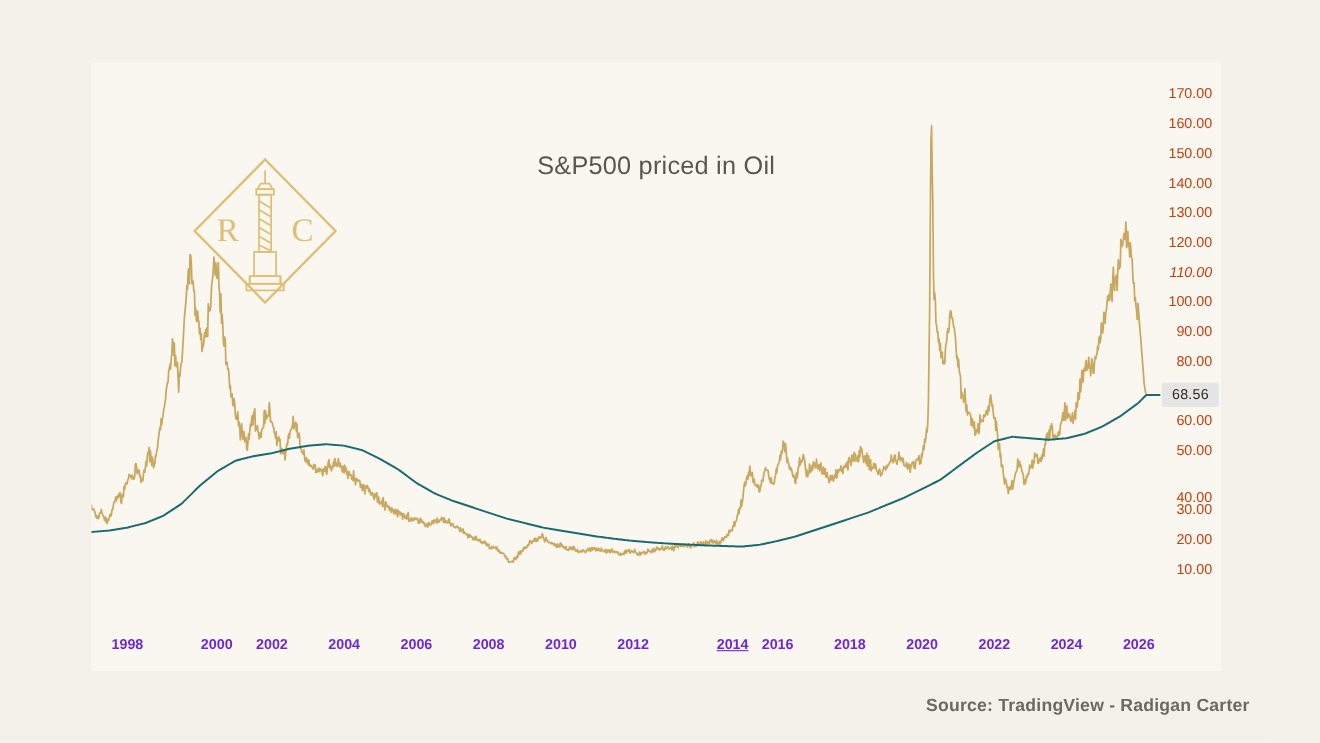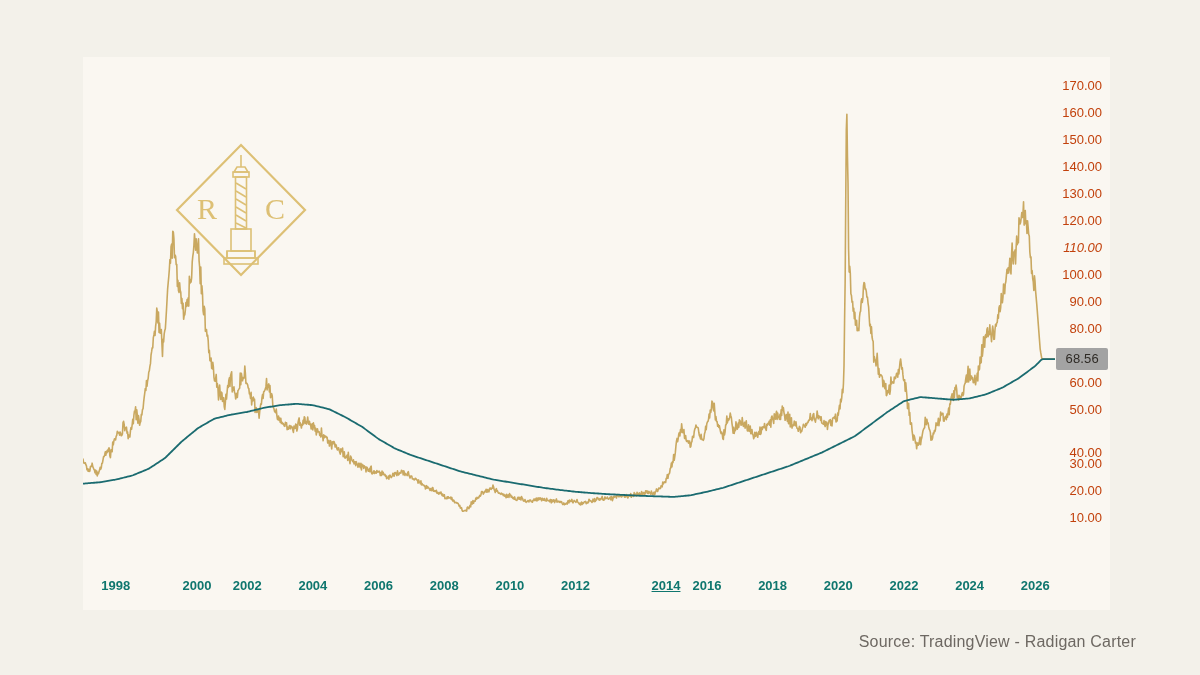--- a/index.html
+++ b/index.html
@@ -52,52 +52,53 @@
     position:absolute;
     right:8px;
     font-size:13px;
     color:#c2410c;
     white-space:nowrap;
     transform:translateY(-50%);
   }
   #price-badge{
     position:absolute;
     right:2px;
-    background:#a3a3a3;
+    background:#e5e5e5;
     color:#2f2b26;
     font-size:13px;
     padding:3px 9px 4px 9px;
     border-radius:2px;
     transform:translateY(-50%);
     white-space:nowrap;
     letter-spacing:.2px;
   }
 
   
   #x-axis{
     position:absolute;
     left:0;bottom:8px;
     width:972px;height:24px;
   }
   .x-tick{
     position:absolute;
     font-size:13px;
     font-weight:bold;
-    color:#0f766e;
+    color:#6d28d9;
     transform:translateX(-50%);
     white-space:nowrap;
   }
 
   
   #source{
     position:absolute;
     right:64px;bottom:24px;
     font-size:16px;
     color:#6d6862;
     letter-spacing:.2px;
+    font-weight:bold;
   }
 </style>
 </head>
 <body>
 
 <div id="chart-panel">
 
   <div id="logo">
     <svg width="140" height="142" viewBox="0 0 140 142">
       <polygon points="70,6 134,71 70,136 6,71" fill="none" stroke="#ddc075" stroke-width="2.2"></polygon>
@@ -117,20 +118,21 @@
         <rect x="56" y="112" width="28" height="7"></rect>
         <rect x="53" y="119" width="34" height="6"></rect>
         <line x1="56" y1="112" x2="56" y2="119"></line>
         <line x1="84" y1="112" x2="84" y2="119"></line>
       </g>
       <text x="36" y="80" font-family="Liberation Serif, serif" font-size="30" fill="#ddc075" text-anchor="middle">R</text>
       <text x="104" y="80" font-family="Liberation Serif, serif" font-size="30" fill="#ddc075" text-anchor="middle">C</text>
     </svg>
   </div>
 
+  <div id="chart-title">S&amp;P500 priced in Oil</div>
 
   <div id="plot-area">
     <svg id="plot-svg" width="972" height="520">
         <path d="M0.00 402.17 L0.57 405.47 L1.14 406.33 L1.72 406.14 L2.29 405.76 L2.86 407.66 L3.43 408.90 L4.00 412.81 L4.57 411.72 L5.15 414.20 L5.72 412.28 L6.29 414.49 L6.86 414.04 L7.43 409.60 L8.00 409.01 L8.58 409.46 L9.15 406.18 L9.72 409.39 L10.29 410.74 L10.86 412.20 L11.44 412.98 L12.01 415.80 L12.58 413.10 L13.15 417.45 L13.72 413.99 L14.29 418.95 L14.87 415.65 L15.44 416.71 L16.01 414.61 L16.58 413.10 L17.15 410.32 L17.72 412.25 L18.30 410.61 L18.87 406.18 L19.44 406.18 L20.01 402.87 L20.58 399.52 L21.16 399.51 L21.73 397.71 L22.30 394.78 L22.87 398.26 L23.44 394.33 L24.01 395.77 L24.59 392.97 L25.16 394.48 L25.73 391.12 L26.30 391.02 L26.87 399.07 L27.44 400.61 L28.02 392.94 L28.59 392.63 L29.16 394.62 L29.73 385.15 L30.30 387.82 L30.88 383.91 L31.45 381.84 L32.02 382.49 L32.59 382.98 L33.16 379.25 L33.73 378.40 L34.31 374.24 L34.88 375.81 L35.45 376.00 L36.02 375.42 L36.59 378.19 L37.16 374.95 L37.74 376.50 L38.31 378.73 L38.88 378.33 L39.45 376.68 L40.02 365.58 L40.60 364.32 L41.17 367.39 L41.74 373.77 L42.31 370.70 L42.88 370.46 L43.45 370.17 L44.03 376.18 L44.60 375.01 L45.17 381.59 L45.74 378.12 L46.31 379.78 L46.88 380.04 L47.46 373.59 L48.03 370.46 L48.60 372.25 L49.17 367.77 L49.74 362.39 L50.32 366.78 L50.89 358.45 L51.46 354.07 L52.03 354.63 L52.60 349.77 L53.17 362.60 L53.75 352.68 L54.32 358.38 L54.89 366.19 L55.46 358.55 L56.03 362.38 L56.60 368.26 L57.18 365.65 L57.75 364.35 L58.32 357.20 L58.89 357.87 L59.46 352.64 L60.04 351.82 L60.61 345.46 L61.18 340.44 L61.75 336.16 L62.32 331.47 L62.89 333.53 L63.47 323.63 L64.04 329.15 L64.61 323.75 L65.18 321.33 L65.75 315.26 L66.32 313.79 L66.90 309.39 L67.47 306.67 L68.04 298.01 L68.61 294.69 L69.18 290.69 L69.76 290.82 L70.33 280.59 L70.90 277.90 L71.47 274.22 L72.04 278.52 L72.61 269.33 L73.19 264.71 L73.76 251.17 L74.33 254.64 L74.90 266.00 L75.47 255.04 L76.04 275.45 L76.62 266.25 L77.19 276.23 L77.76 274.25 L78.33 272.50 L78.90 286.15 L79.48 299.49 L80.05 282.23 L80.62 284.88 L81.19 276.87 L81.76 273.59 L82.33 271.86 L82.91 262.73 L83.48 253.32 L84.05 242.72 L84.62 232.12 L85.19 225.87 L85.76 219.80 L86.34 212.47 L86.91 202.54 L87.48 206.11 L88.05 189.72 L88.62 187.15 L89.20 201.12 L89.77 174.37 L90.34 175.06 L90.91 181.64 L91.48 200.74 L92.05 197.94 L92.63 199.40 L93.20 207.77 L93.77 207.45 L94.34 229.51 L94.91 223.38 L95.48 233.83 L96.06 235.49 L96.63 225.91 L97.20 233.35 L97.77 235.26 L98.34 246.40 L98.92 241.59 L99.49 251.64 L100.06 246.38 L100.63 262.32 L101.20 258.46 L101.77 257.95 L102.35 253.31 L102.92 245.66 L103.49 249.49 L104.06 242.62 L104.63 248.82 L105.20 240.89 L105.78 249.10 L106.35 219.24 L106.92 226.36 L107.49 222.82 L108.06 225.06 L108.64 220.56 L109.21 205.18 L109.78 199.32 L110.35 195.52 L110.92 188.22 L111.49 176.69 L112.07 184.66 L112.64 193.10 L113.21 181.86 L113.78 189.13 L114.35 196.04 L114.92 191.53 L115.50 181.77 L116.07 203.61 L116.64 209.89 L117.21 226.76 L117.78 210.11 L118.36 236.80 L118.93 228.90 L119.50 236.76 L120.07 253.88 L120.64 257.69 L121.21 249.41 L121.79 251.85 L122.36 274.30 L122.93 274.41 L123.50 272.48 L124.07 279.11 L124.64 278.19 L125.22 283.95 L125.79 295.61 L126.36 293.23 L126.93 303.63 L127.50 304.02 L128.08 301.04 L128.65 311.16 L129.22 311.87 L129.79 305.38 L130.36 309.81 L130.93 320.05 L131.51 323.81 L132.08 324.20 L132.65 321.68 L133.22 317.42 L133.79 330.13 L134.36 326.64 L134.94 331.22 L135.51 342.90 L136.08 336.25 L136.65 328.10 L137.22 336.73 L137.80 342.34 L138.37 335.11 L138.94 336.01 L139.51 344.43 L140.08 343.54 L140.65 340.68 L141.23 349.57 L141.80 352.47 L142.37 345.10 L142.94 337.40 L143.51 342.08 L144.08 335.15 L144.66 328.54 L145.23 330.55 L145.80 323.44 L146.37 320.88 L146.94 329.48 L147.52 318.83 L148.09 316.64 L148.66 314.70 L149.23 334.90 L149.80 331.12 L150.37 333.10 L150.95 329.87 L151.52 335.46 L152.09 336.49 L152.66 341.98 L153.23 339.88 L153.80 336.23 L154.38 340.53 L154.95 333.58 L155.52 332.92 L156.09 331.75 L156.66 331.26 L157.24 316.09 L157.81 327.81 L158.38 316.38 L158.95 320.05 L159.52 323.79 L160.09 320.62 L160.67 321.36 L161.24 320.77 L161.81 309.01 L162.38 316.28 L162.95 326.55 L163.52 325.96 L164.10 326.70 L164.67 327.86 L165.24 331.06 L165.81 331.35 L166.38 336.85 L166.96 336.63 L167.53 341.43 L168.10 335.36 L168.67 347.94 L169.24 341.00 L169.81 343.92 L170.39 340.14 L170.96 343.37 L171.53 342.32 L172.10 355.42 L172.67 351.22 L173.24 350.71 L173.82 355.39 L174.39 352.41 L174.96 354.82 L175.53 353.35 L176.10 361.17 L176.68 354.98 L177.25 350.46 L177.82 346.72 L178.39 347.27 L178.96 340.90 L179.53 337.53 L180.11 341.38 L180.68 334.93 L181.25 334.35 L181.82 333.17 L182.39 331.83 L182.96 329.40 L183.54 321.56 L184.11 332.87 L184.68 328.48 L185.25 328.19 L185.82 326.87 L186.40 334.94 L186.97 328.64 L187.54 340.77 L188.11 339.37 L188.68 336.66 L189.25 339.05 L189.83 348.69 L190.40 350.41 L190.97 351.81 L191.54 354.24 L192.11 355.14 L192.68 355.74 L193.26 352.08 L193.83 358.09 L194.40 362.11 L194.97 362.73 L195.54 359.03 L196.12 363.52 L196.69 361.02 L197.26 365.28 L197.83 361.35 L198.40 366.57 L198.97 365.28 L199.55 366.82 L200.12 366.45 L200.69 367.72 L201.26 369.06 L201.83 369.34 L202.40 365.24 L202.98 367.50 L203.55 365.71 L204.12 372.67 L204.69 370.05 L205.26 372.20 L205.84 371.88 L206.41 368.61 L206.98 368.61 L207.55 371.74 L208.12 369.07 L208.69 370.06 L209.27 370.08 L209.84 373.03 L210.41 375.39 L210.98 369.12 L211.55 371.51 L212.12 371.52 L212.70 367.00 L213.27 367.49 L213.84 374.06 L214.41 371.99 L214.98 365.98 L215.56 362.92 L216.13 360.93 L216.70 368.31 L217.27 365.83 L217.84 368.30 L218.41 371.03 L218.99 367.24 L219.56 368.05 L220.13 363.21 L220.70 367.03 L221.27 359.87 L221.84 360.54 L222.42 366.34 L222.99 364.53 L223.56 367.09 L224.13 364.52 L224.70 360.00 L225.28 365.55 L225.85 367.30 L226.42 364.19 L226.99 367.81 L227.56 366.87 L228.13 372.02 L228.71 369.82 L229.28 366.77 L229.85 372.92 L230.42 365.75 L230.99 370.72 L231.56 368.55 L232.14 374.13 L232.71 371.39 L233.28 377.87 L233.85 374.62 L234.42 371.70 L235.00 374.90 L235.57 374.49 L236.14 374.75 L236.71 378.45 L237.28 377.10 L237.85 379.98 L238.43 371.07 L239.00 379.05 L239.57 378.56 L240.14 383.80 L240.71 377.68 L241.28 380.77 L241.86 378.72 L242.43 379.81 L243.00 379.43 L243.57 380.77 L244.14 380.32 L244.72 386.06 L245.29 383.56 L245.86 383.43 L246.43 389.05 L247.00 385.62 L247.57 383.67 L248.15 387.77 L248.72 391.96 L249.29 384.86 L249.86 386.94 L250.43 384.57 L251.00 384.58 L251.58 386.29 L252.15 390.03 L252.72 387.50 L253.29 388.52 L253.86 391.71 L254.44 393.04 L255.01 391.03 L255.58 390.79 L256.15 393.27 L256.72 395.30 L257.29 397.10 L257.87 391.81 L258.44 394.70 L259.01 393.73 L259.58 391.05 L260.15 399.67 L260.72 399.15 L261.30 394.87 L261.87 400.91 L262.44 401.10 L263.01 400.27 L263.58 399.27 L264.16 397.98 L264.73 403.50 L265.30 395.31 L265.87 401.97 L266.44 403.18 L267.01 406.66 L267.59 399.17 L268.16 400.30 L268.73 402.74 L269.30 403.89 L269.87 404.68 L270.44 402.87 L271.02 406.88 L271.59 404.71 L272.16 404.84 L272.73 408.68 L273.30 404.68 L273.88 407.30 L274.45 407.28 L275.02 410.23 L275.59 406.23 L276.16 406.32 L276.73 409.60 L277.31 410.57 L277.88 406.29 L278.45 412.87 L279.02 407.27 L279.59 409.41 L280.16 408.18 L280.74 411.41 L281.31 408.81 L281.88 409.78 L282.45 410.02 L283.02 414.87 L283.60 409.96 L284.17 410.50 L284.74 412.66 L285.31 414.23 L285.88 414.16 L286.45 411.62 L287.03 414.82 L287.60 410.02 L288.17 409.13 L288.74 416.81 L289.31 416.86 L289.88 416.45 L290.46 414.70 L291.03 413.72 L291.60 416.54 L292.17 414.78 L292.74 416.01 L293.32 416.09 L293.89 413.54 L294.46 414.67 L295.03 415.16 L295.60 414.43 L296.17 414.12 L296.75 415.12 L297.32 418.51 L297.89 415.90 L298.46 418.50 L299.03 414.14 L299.60 417.44 L300.18 415.36 L300.75 417.54 L301.32 417.97 L301.89 417.33 L302.46 419.29 L303.04 418.55 L303.61 421.71 L304.18 421.06 L304.75 420.81 L305.32 419.14 L305.89 422.11 L306.47 418.67 L307.04 418.16 L307.61 419.53 L308.18 420.59 L308.75 419.99 L309.32 418.73 L309.90 416.27 L310.47 417.11 L311.04 419.27 L311.61 415.78 L312.18 415.62 L312.76 415.84 L313.33 417.68 L313.90 418.58 L314.47 413.91 L315.04 416.24 L315.61 417.94 L316.19 417.01 L316.76 415.71 L317.33 415.45 L317.90 416.14 L318.47 413.25 L319.04 413.90 L319.62 413.99 L320.19 417.83 L320.76 413.70 L321.33 415.34 L321.90 418.42 L322.48 416.47 L323.05 417.39 L323.62 417.58 L324.19 418.64 L324.76 415.74 L325.33 414.68 L325.91 418.12 L326.48 419.45 L327.05 421.08 L327.62 419.13 L328.19 419.38 L328.76 419.08 L329.34 421.95 L329.91 421.94 L330.48 421.88 L331.05 422.90 L331.62 422.70 L332.20 421.28 L332.77 421.48 L333.34 422.28 L333.91 423.13 L334.48 423.05 L335.05 426.22 L335.63 422.93 L336.20 424.88 L336.77 425.26 L337.34 426.60 L337.91 423.81 L338.48 427.95 L339.06 426.46 L339.63 427.86 L340.20 427.88 L340.77 428.09 L341.34 429.21 L341.92 428.78 L342.49 432.05 L343.06 430.63 L343.63 428.68 L344.20 431.20 L344.77 429.92 L345.35 430.39 L345.92 431.18 L346.49 432.19 L347.06 433.52 L347.63 431.58 L348.20 433.11 L348.78 433.76 L349.35 430.56 L349.92 430.77 L350.49 434.09 L351.06 433.59 L351.64 434.32 L352.21 433.81 L352.78 434.66 L353.35 433.26 L353.92 436.18 L354.49 435.34 L355.07 436.39 L355.64 437.06 L356.21 435.42 L356.78 436.65 L357.35 435.91 L357.92 434.97 L358.50 437.07 L359.07 438.52 L359.64 437.05 L360.21 439.24 L360.78 438.55 L361.36 437.76 L361.93 441.73 L362.50 441.06 L363.07 441.55 L363.64 441.72 L364.21 439.79 L364.79 441.55 L365.36 439.88 L365.93 440.89 L366.50 440.83 L367.07 440.98 L367.64 440.19 L368.22 442.23 L368.79 440.41 L369.36 443.26 L369.93 444.14 L370.50 443.04 L371.08 443.77 L371.65 445.73 L372.22 445.74 L372.79 445.25 L373.36 445.62 L373.93 446.16 L374.51 446.01 L375.08 446.35 L375.65 447.79 L376.22 449.17 L376.79 448.45 L377.36 451.12 L377.94 450.83 L378.51 450.67 L379.08 453.27 L379.65 454.25 L380.22 454.31 L380.80 453.94 L381.37 453.52 L381.94 453.64 L382.51 453.60 L383.08 453.01 L383.65 454.08 L384.23 450.39 L384.80 450.05 L385.37 450.97 L385.94 451.70 L386.51 449.66 L387.08 448.35 L387.66 449.82 L388.23 444.84 L388.80 446.63 L389.37 447.00 L389.94 443.56 L390.52 446.29 L391.09 444.07 L391.66 444.09 L392.23 444.09 L392.80 441.17 L393.37 442.24 L393.95 440.43 L394.52 441.47 L395.09 440.26 L395.66 440.98 L396.23 439.69 L396.80 438.45 L397.38 439.06 L397.95 437.97 L398.52 434.63 L399.09 435.25 L399.66 434.58 L400.24 437.20 L400.81 435.74 L401.38 435.61 L401.95 434.09 L402.52 434.74 L403.09 432.27 L403.67 435.19 L404.24 432.44 L404.81 435.03 L405.38 433.09 L405.95 434.75 L406.52 431.78 L407.10 430.94 L407.67 432.00 L408.24 432.40 L408.81 431.16 L409.38 431.30 L409.96 428.10 L410.53 429.68 L411.10 432.44 L411.67 433.62 L412.24 435.53 L412.81 432.88 L413.39 431.67 L413.96 434.29 L414.53 433.89 L415.10 435.61 L415.67 436.17 L416.24 436.11 L416.82 436.16 L417.39 436.94 L417.96 437.31 L418.53 436.20 L419.10 436.83 L419.68 437.11 L420.25 438.38 L420.82 437.11 L421.39 439.12 L421.96 438.02 L422.53 438.90 L423.11 440.70 L423.68 437.34 L424.25 440.30 L424.82 439.27 L425.39 437.87 L425.96 440.37 L426.54 436.51 L427.11 438.37 L427.68 438.00 L428.25 440.23 L428.82 439.26 L429.40 440.65 L429.97 441.41 L430.54 440.48 L431.11 442.17 L431.68 439.94 L432.25 442.60 L432.83 442.91 L433.40 443.14 L433.97 443.43 L434.54 440.91 L435.11 440.17 L435.68 441.96 L436.26 442.16 L436.83 440.25 L437.40 442.44 L437.97 442.92 L438.54 439.66 L439.12 441.14 L439.69 441.78 L440.26 443.74 L440.83 444.21 L441.40 444.08 L441.97 442.46 L442.55 444.70 L443.12 445.34 L443.69 444.58 L444.26 444.53 L444.83 443.56 L445.40 444.30 L445.98 444.85 L446.55 443.24 L447.12 442.98 L447.69 443.31 L448.26 444.63 L448.84 444.87 L449.41 445.26 L449.98 443.29 L450.55 443.43 L451.12 441.88 L451.69 443.57 L452.27 443.54 L452.84 441.85 L453.41 441.08 L453.98 443.99 L454.55 442.38 L455.12 440.91 L455.70 443.04 L456.27 440.90 L456.84 442.15 L457.41 440.92 L457.98 441.64 L458.56 443.71 L459.13 441.28 L459.70 441.60 L460.27 443.32 L460.84 443.25 L461.41 441.59 L461.99 443.64 L462.56 443.46 L463.13 444.06 L463.70 441.19 L464.27 443.51 L464.84 443.45 L465.42 443.64 L465.99 443.48 L466.56 444.74 L467.13 442.76 L467.70 442.51 L468.28 445.83 L468.85 442.91 L469.42 444.82 L469.99 444.53 L470.56 442.79 L471.13 442.93 L471.71 445.61 L472.28 443.64 L472.85 443.80 L473.42 441.93 L473.99 445.23 L474.56 444.71 L475.14 444.09 L475.71 444.42 L476.28 445.35 L476.85 444.39 L477.42 444.52 L478.00 445.52 L478.57 444.71 L479.14 446.22 L479.71 447.50 L480.28 447.24 L480.85 445.93 L481.43 447.74 L482.00 447.02 L482.57 447.22 L483.14 446.26 L483.71 446.11 L484.28 447.14 L484.86 444.00 L485.43 443.61 L486.00 445.81 L486.57 443.04 L487.14 444.32 L487.72 444.55 L488.29 443.77 L488.86 442.42 L489.43 444.96 L490.00 445.90 L490.57 444.55 L491.15 443.46 L491.72 444.21 L492.29 444.48 L492.86 445.33 L493.43 444.53 L494.00 442.48 L494.58 444.96 L495.15 445.52 L495.72 446.16 L496.29 447.07 L496.86 446.04 L497.44 447.93 L498.01 447.47 L498.58 444.94 L499.15 447.47 L499.72 445.70 L500.29 446.53 L500.87 445.54 L501.44 444.79 L502.01 444.66 L502.58 444.32 L503.15 446.64 L503.72 446.56 L504.30 445.17 L504.87 445.90 L505.44 445.36 L506.01 442.20 L506.58 443.35 L507.16 443.95 L507.73 443.68 L508.30 444.33 L508.87 445.45 L509.44 444.92 L510.01 442.08 L510.59 443.63 L511.16 444.70 L511.73 441.56 L512.30 444.35 L512.87 443.23 L513.44 442.97 L514.02 440.44 L514.59 440.74 L515.16 441.53 L515.73 442.52 L516.30 443.10 L516.88 441.59 L517.45 442.68 L518.02 441.91 L518.59 440.90 L519.16 439.45 L519.73 442.56 L520.31 443.23 L520.88 443.20 L521.45 441.23 L522.02 439.93 L522.59 441.76 L523.16 441.41 L523.74 441.21 L524.31 439.97 L524.88 441.65 L525.45 442.13 L526.02 441.63 L526.60 440.97 L527.17 440.21 L527.74 442.79 L528.31 439.49 L528.88 440.27 L529.45 443.65 L530.03 441.56 L530.60 439.23 L531.17 440.29 L531.74 439.39 L532.31 439.63 L532.88 439.37 L533.46 440.98 L534.03 438.02 L534.60 437.54 L535.17 438.80 L535.74 439.78 L536.32 438.96 L536.89 439.57 L537.46 438.28 L538.03 437.94 L538.60 439.97 L539.17 439.27 L539.75 438.57 L540.32 438.45 L540.89 438.00 L541.46 439.93 L542.03 440.15 L542.60 439.40 L543.18 437.51 L543.75 438.07 L544.32 440.17 L544.89 440.96 L545.46 439.23 L546.04 438.64 L546.61 438.69 L547.18 439.00 L547.75 436.59 L548.32 440.26 L548.89 438.01 L549.47 438.82 L550.04 438.96 L550.61 439.42 L551.18 435.62 L551.75 436.37 L552.32 437.21 L552.90 437.91 L553.47 438.95 L554.04 435.39 L554.61 436.75 L555.18 438.49 L555.76 437.22 L556.33 435.71 L556.90 437.47 L557.47 437.86 L558.04 437.11 L558.61 434.51 L559.19 437.65 L559.76 437.47 L560.33 435.63 L560.90 435.61 L561.47 437.10 L562.04 437.05 L562.62 433.80 L563.19 434.92 L563.76 433.79 L564.33 436.33 L564.90 434.32 L565.48 436.55 L566.05 434.54 L566.62 435.73 L567.19 435.71 L567.76 437.18 L568.33 434.02 L568.91 436.12 L569.48 437.52 L570.05 437.59 L570.62 435.77 L571.19 435.17 L571.76 437.66 L572.34 435.21 L572.91 434.38 L573.48 431.93 L574.05 433.21 L574.62 434.54 L575.20 432.72 L575.77 430.96 L576.34 431.59 L576.91 431.04 L577.48 431.45 L578.05 428.80 L578.63 429.44 L579.20 429.79 L579.77 425.12 L580.34 426.97 L580.91 425.44 L581.48 424.83 L582.06 425.52 L582.63 425.56 L583.20 421.34 L583.77 421.47 L584.34 417.44 L584.92 421.28 L585.49 417.75 L586.06 416.81 L586.63 415.95 L587.20 411.55 L587.77 410.88 L588.35 406.13 L588.92 409.83 L589.49 404.57 L590.06 405.54 L590.63 397.50 L591.20 403.29 L591.78 399.71 L592.35 395.42 L592.92 389.18 L593.49 384.11 L594.06 381.42 L594.64 384.66 L595.21 381.63 L595.78 377.12 L596.35 375.62 L596.92 378.84 L597.49 372.51 L598.07 375.42 L598.64 366.71 L599.21 372.28 L599.78 375.60 L600.35 375.56 L600.92 372.47 L601.50 381.14 L602.07 381.69 L602.64 378.51 L603.21 383.51 L603.78 384.47 L604.36 384.17 L604.93 383.55 L605.50 386.13 L606.07 384.14 L606.64 383.96 L607.21 390.13 L607.79 389.58 L608.36 385.59 L608.93 384.66 L609.50 379.38 L610.07 379.72 L610.64 380.52 L611.22 374.73 L611.79 371.99 L612.36 371.04 L612.93 368.05 L613.50 369.84 L614.08 370.29 L614.65 370.47 L615.22 370.82 L615.79 375.26 L616.36 378.53 L616.93 379.50 L617.51 381.85 L618.08 377.21 L618.65 381.96 L619.22 382.70 L619.79 382.33 L620.36 383.29 L620.94 381.77 L621.51 376.70 L622.08 374.97 L622.65 369.37 L623.22 372.74 L623.80 366.68 L624.37 365.04 L624.94 364.40 L625.51 362.50 L626.08 356.98 L626.65 360.95 L627.23 353.06 L627.80 355.37 L628.37 352.11 L628.94 344.14 L629.51 345.05 L630.08 350.46 L630.66 353.83 L631.23 346.38 L631.80 354.62 L632.37 362.96 L632.94 359.57 L633.52 364.38 L634.09 364.47 L634.66 369.30 L635.23 367.46 L635.80 370.39 L636.37 368.76 L636.95 371.64 L637.52 374.71 L638.09 376.60 L638.66 375.06 L639.23 376.65 L639.80 381.78 L640.38 382.38 L640.95 372.91 L641.52 377.96 L642.09 374.82 L642.66 367.79 L643.24 367.80 L643.81 358.94 L644.38 365.91 L644.95 361.74 L645.52 363.42 L646.09 362.37 L646.67 360.60 L647.24 356.15 L647.81 358.68 L648.38 360.77 L648.95 366.26 L649.52 370.12 L650.10 376.16 L650.67 370.42 L651.24 376.47 L651.81 372.16 L652.38 373.59 L652.96 364.84 L653.53 368.16 L654.10 372.22 L654.67 371.25 L655.24 366.01 L655.81 370.10 L656.39 362.90 L656.96 363.59 L657.53 365.39 L658.10 368.28 L658.67 367.69 L659.24 360.45 L659.82 366.61 L660.39 369.36 L660.96 368.03 L661.53 365.35 L662.10 371.08 L662.68 366.59 L663.25 363.84 L663.82 369.95 L664.39 373.83 L664.96 374.10 L665.53 367.76 L666.11 373.47 L666.68 374.31 L667.25 368.98 L667.82 376.74 L668.39 376.58 L668.96 372.62 L669.54 377.16 L670.11 378.22 L670.68 381.78 L671.25 380.06 L671.82 375.23 L672.40 379.38 L672.97 378.23 L673.54 375.20 L674.11 378.79 L674.68 380.29 L675.25 376.85 L675.83 374.69 L676.40 377.30 L676.97 370.12 L677.54 377.45 L678.11 376.13 L678.68 370.23 L679.26 372.49 L679.83 369.69 L680.40 369.75 L680.97 370.69 L681.54 366.48 L682.12 370.44 L682.69 372.05 L683.26 373.34 L683.83 367.22 L684.40 368.37 L684.97 366.26 L685.55 366.82 L686.12 364.43 L686.69 368.17 L687.26 362.86 L687.83 370.12 L688.40 360.53 L688.98 358.98 L689.55 361.49 L690.12 363.26 L690.69 366.36 L691.26 356.86 L691.84 358.76 L692.41 362.20 L692.98 357.07 L693.55 354.22 L694.12 362.35 L694.69 356.07 L695.27 360.20 L695.84 360.14 L696.41 362.35 L696.98 357.24 L697.55 362.56 L698.12 352.73 L698.70 358.53 L699.27 348.94 L699.84 353.18 L700.41 350.80 L700.98 355.61 L701.56 358.66 L702.13 363.31 L702.70 360.40 L703.27 357.43 L703.84 361.20 L704.41 364.39 L704.99 355.05 L705.56 366.74 L706.13 364.20 L706.70 357.35 L707.27 369.87 L707.84 367.76 L708.42 360.82 L708.99 371.08 L709.56 367.93 L710.13 368.87 L710.70 368.47 L711.28 364.14 L711.85 366.31 L712.42 368.72 L712.99 364.80 L713.56 369.38 L714.13 371.43 L714.71 371.77 L715.28 374.22 L715.85 371.81 L716.42 369.42 L716.99 370.20 L717.56 375.73 L718.14 373.73 L718.71 374.32 L719.28 371.87 L719.85 369.96 L720.42 367.29 L721.00 368.19 L721.57 368.81 L722.14 370.26 L722.71 366.51 L723.28 368.58 L723.85 367.01 L724.43 365.21 L725.00 365.61 L725.57 363.34 L726.14 363.38 L726.71 361.97 L727.28 356.64 L727.86 362.33 L728.43 360.99 L729.00 363.67 L729.57 360.83 L730.14 357.21 L730.72 356.65 L731.29 362.80 L731.86 362.99 L732.43 365.13 L733.00 361.05 L733.57 360.62 L734.15 353.99 L734.72 358.12 L735.29 361.76 L735.86 358.83 L736.43 360.12 L737.00 359.71 L737.58 363.36 L738.15 359.78 L738.72 365.93 L739.29 366.43 L739.86 366.65 L740.44 367.18 L741.01 363.66 L741.58 367.76 L742.15 369.54 L742.72 364.66 L743.29 367.89 L743.87 365.28 L744.44 372.38 L745.01 367.51 L745.58 366.40 L746.15 363.53 L746.72 363.26 L747.30 362.51 L747.87 368.33 L748.44 364.12 L749.01 369.03 L749.58 361.54 L750.16 360.74 L750.73 360.89 L751.30 359.74 L751.87 361.58 L752.44 357.18 L753.01 364.90 L753.59 364.32 L754.16 363.90 L754.73 355.93 L755.30 358.26 L755.87 353.06 L756.44 348.33 L757.02 351.83 L757.59 342.20 L758.16 344.99 L758.73 340.94 L759.30 332.34 L759.88 335.81 L760.45 326.46 L761.02 308.60 L761.59 263.17 L762.16 223.55 L762.73 144.63 L763.31 72.93 L763.88 57.31 L764.45 99.07 L765.02 126.16 L765.59 191.99 L766.16 215.09 L766.74 209.36 L767.31 216.30 L767.88 236.80 L768.45 238.43 L769.02 245.23 L769.60 244.38 L770.17 254.27 L770.74 251.29 L771.31 261.69 L771.88 255.20 L772.45 268.12 L773.03 265.71 L773.60 263.23 L774.17 273.80 L774.74 271.39 L775.31 273.42 L775.88 273.60 L776.46 260.23 L777.03 255.49 L777.60 254.08 L778.17 244.53 L778.74 241.70 L779.32 245.38 L779.89 241.10 L780.46 229.06 L781.03 225.46 L781.60 226.48 L782.17 232.16 L782.75 231.85 L783.32 234.69 L783.89 240.18 L784.46 240.15 L785.03 246.01 L785.60 249.80 L786.18 259.80 L786.75 268.83 L787.32 267.15 L787.89 276.41 L788.46 269.70 L789.04 280.00 L789.61 283.02 L790.18 284.59 L790.75 305.28 L791.32 299.56 L791.89 302.63 L792.47 303.15 L793.04 308.90 L793.61 303.48 L794.18 296.42 L794.75 306.55 L795.32 317.22 L795.90 311.49 L796.47 320.23 L797.04 318.63 L797.61 317.65 L798.18 318.10 L798.76 318.78 L799.33 320.18 L799.90 329.74 L800.47 323.18 L801.04 324.37 L801.61 330.84 L802.19 331.85 L802.76 326.60 L803.33 338.58 L803.90 338.04 L804.47 333.59 L805.04 335.82 L805.62 334.83 L806.19 328.13 L806.76 337.31 L807.33 333.64 L807.90 320.10 L808.48 326.88 L809.05 325.36 L809.62 324.92 L810.19 325.73 L810.76 326.10 L811.33 320.15 L811.91 321.73 L812.48 321.51 L813.05 318.81 L813.62 316.22 L814.19 316.59 L814.76 320.12 L815.34 312.46 L815.91 316.91 L816.48 310.79 L817.05 304.89 L817.62 301.96 L818.20 306.91 L818.77 312.26 L819.34 310.82 L819.91 317.66 L820.48 322.91 L821.05 323.80 L821.63 322.75 L822.20 334.19 L822.77 325.83 L823.34 332.70 L823.91 338.78 L824.48 351.58 L825.06 348.33 L825.63 346.29 L826.20 358.38 L826.77 355.49 L827.34 367.20 L827.92 367.00 L828.49 365.94 L829.06 373.50 L829.63 377.89 L830.20 383.08 L830.77 378.02 L831.35 379.18 L831.92 381.93 L832.49 386.12 L833.06 385.17 L833.63 391.80 L834.20 386.94 L834.78 385.96 L835.35 388.19 L835.92 387.31 L836.49 383.31 L837.06 379.97 L837.64 387.71 L838.21 382.73 L838.78 380.79 L839.35 377.35 L839.92 374.06 L840.49 372.43 L841.07 371.29 L841.64 370.65 L842.21 360.32 L842.78 362.96 L843.35 367.76 L843.92 362.41 L844.50 366.31 L845.07 365.82 L845.64 369.38 L846.21 372.12 L846.78 373.10 L847.36 375.34 L847.93 383.29 L848.50 379.24 L849.07 382.73 L849.64 380.72 L850.21 376.01 L850.79 376.85 L851.36 373.64 L851.93 374.64 L852.50 372.23 L853.07 365.91 L853.64 367.71 L854.22 368.33 L854.79 366.49 L855.36 361.24 L855.93 368.61 L856.50 362.13 L857.08 363.86 L857.65 354.96 L858.22 358.17 L858.79 357.00 L859.36 356.25 L859.93 356.20 L860.51 364.03 L861.08 364.20 L861.65 361.50 L862.22 359.87 L862.79 359.41 L863.36 362.71 L863.94 357.10 L864.51 360.26 L865.08 355.69 L865.65 351.16 L866.22 357.72 L866.80 346.68 L867.37 347.26 L867.94 341.48 L868.51 339.32 L869.08 336.83 L869.65 341.42 L870.23 343.40 L870.80 333.80 L871.37 340.67 L871.94 330.44 L872.51 332.81 L873.08 328.01 L873.66 332.03 L874.23 340.45 L874.80 339.19 L875.37 342.95 L875.94 338.24 L876.52 339.07 L877.09 339.56 L877.66 342.24 L878.23 339.98 L878.80 337.49 L879.37 335.69 L879.95 338.69 L880.52 337.18 L881.09 329.11 L881.66 327.12 L882.23 326.11 L882.80 321.40 L883.38 318.03 L883.95 325.21 L884.52 318.58 L885.09 309.31 L885.66 325.05 L886.24 315.98 L886.81 311.94 L887.38 323.09 L887.95 318.98 L888.52 319.02 L889.09 321.89 L889.67 320.77 L890.24 325.56 L890.81 325.76 L891.38 324.43 L891.95 318.40 L892.52 327.79 L893.10 323.54 L893.67 322.10 L894.24 316.25 L894.81 324.00 L895.38 309.06 L895.96 313.17 L896.53 312.19 L897.10 299.94 L897.67 306.21 L898.24 305.26 L898.81 287.70 L899.39 299.14 L899.96 292.99 L900.53 279.72 L901.10 289.67 L901.67 290.19 L902.24 278.90 L902.82 277.69 L903.39 280.42 L903.96 272.32 L904.53 270.75 L905.10 279.73 L905.68 275.64 L906.25 277.77 L906.82 267.91 L907.39 276.86 L907.96 277.74 L908.53 284.62 L909.11 274.33 L909.68 269.14 L910.25 273.66 L910.82 282.34 L911.39 282.16 L911.96 273.23 L912.54 267.33 L913.11 269.23 L913.68 266.09 L914.25 265.43 L914.82 257.79 L915.40 261.16 L915.97 250.98 L916.54 248.74 L917.11 254.59 L917.68 250.67 L918.25 236.47 L918.83 243.63 L919.40 245.67 L919.97 240.25 L920.54 226.98 L921.11 234.51 L921.68 236.66 L922.26 226.96 L922.83 224.71 L923.40 218.56 L923.97 212.26 L924.54 216.32 L925.12 210.92 L925.69 216.00 L926.26 210.15 L926.83 201.35 L927.40 210.91 L927.97 217.03 L928.55 198.05 L929.12 186.11 L929.69 199.92 L930.26 206.95 L930.83 195.08 L931.40 197.39 L931.98 193.00 L932.55 207.04 L933.12 191.02 L933.69 179.07 L934.26 187.58 L934.84 185.12 L935.41 185.68 L935.98 160.71 L936.55 163.73 L937.12 166.91 L937.69 165.02 L938.27 160.49 L938.84 155.46 L939.41 160.56 L939.98 156.24 L940.55 144.88 L941.12 168.09 L941.70 155.03 L942.27 153.45 L942.84 167.05 L943.41 163.74 L943.98 176.49 L944.56 163.74 L945.13 170.12 L945.70 177.28 L946.27 178.90 L946.84 194.98 L947.41 200.78 L947.99 200.00 L948.56 216.49 L949.13 213.51 L949.70 221.54 L950.27 224.98 L950.84 233.46 L951.42 218.70 L951.99 223.81 L952.56 233.50 L953.13 240.10 L953.70 246.69 L954.28 253.84 L954.85 261.38 L955.42 268.92 L955.99 276.46 L956.56 284.00 L957.13 291.53 L957.71 295.44 L958.28 298.69 L958.85 301.93 L959.42 302.01 L959.99 302.01 L960.56 302.01 L961.14 302.01 L961.71 302.01 L962.28 302.01 L962.85 302.01 L963.42 302.01 L964.00 302.01 L964.57 302.01 L965.14 302.01 L965.71 302.01 L966.28 302.01 L966.85 302.01 L967.43 302.01 L968.00 302.01 L968.57 302.01 L969.14 302.01 L969.71 302.01 L970.28 302.01 L970.86 302.01 L971.43 302.01 L972.00 302.01" fill="none" stroke="#c9a860" stroke-width="1.6" stroke-linejoin="round" stroke-linecap="round"></path>
         <path d="M0.00 426.65 L1.39 426.53 L2.78 426.42 L4.17 426.30 L5.55 426.19 L6.94 426.07 L8.33 425.96 L9.72 425.85 L11.11 425.73 L12.50 425.62 L13.89 425.50 L15.27 425.39 L16.66 425.25 L18.05 425.03 L19.44 424.80 L20.83 424.57 L22.22 424.34 L23.61 424.11 L24.99 423.88 L26.38 423.65 L27.77 423.42 L29.16 423.19 L30.55 422.97 L31.94 422.74 L33.33 422.47 L34.71 422.12 L36.10 421.78 L37.49 421.44 L38.88 421.09 L40.27 420.75 L41.66 420.41 L43.05 420.06 L44.43 419.72 L45.82 419.38 L47.21 419.04 L48.60 418.69 L49.99 418.23 L51.38 417.66 L52.77 417.08 L54.15 416.51 L55.54 415.94 L56.93 415.37 L58.32 414.80 L59.71 414.22 L61.10 413.65 L62.49 413.08 L63.87 412.51 L65.26 411.93 L66.65 411.12 L68.04 410.21 L69.43 409.29 L70.82 408.38 L72.21 407.46 L73.59 406.54 L74.98 405.63 L76.37 404.71 L77.76 403.80 L79.15 402.88 L80.54 401.97 L81.93 401.05 L83.31 399.74 L84.70 398.36 L86.09 396.99 L87.48 395.62 L88.87 394.24 L90.26 392.87 L91.65 391.50 L93.03 390.12 L94.42 388.75 L95.81 387.38 L97.20 386.00 L98.59 384.64 L99.98 383.50 L101.37 382.36 L102.75 381.21 L104.14 380.07 L105.53 378.92 L106.92 377.78 L108.31 376.63 L109.70 375.49 L111.09 374.35 L112.47 373.20 L113.86 372.06 L115.25 370.99 L116.64 370.19 L118.03 369.39 L119.42 368.59 L120.81 367.79 L122.19 366.99 L123.58 366.19 L124.97 365.39 L126.36 364.58 L127.75 363.78 L129.14 362.98 L130.53 362.18 L131.91 361.57 L133.30 361.22 L134.69 360.88 L136.08 360.54 L137.47 360.19 L138.86 359.85 L140.25 359.51 L141.63 359.16 L143.02 358.82 L144.41 358.48 L145.80 358.13 L147.19 357.79 L148.58 357.51 L149.97 357.29 L151.35 357.06 L152.74 356.83 L154.13 356.60 L155.52 356.37 L156.91 356.14 L158.30 355.91 L159.69 355.68 L161.07 355.45 L162.46 355.23 L163.85 355.00 L165.24 354.68 L166.63 354.34 L168.02 353.99 L169.41 353.65 L170.79 353.31 L172.18 352.97 L173.57 352.62 L174.96 352.28 L176.35 351.94 L177.74 351.59 L179.13 351.25 L180.51 350.91 L181.90 350.67 L183.29 350.44 L184.68 350.21 L186.07 349.98 L187.46 349.75 L188.85 349.52 L190.23 349.30 L191.62 349.07 L193.01 348.84 L194.40 348.61 L195.79 348.38 L197.18 348.16 L198.57 348.05 L199.95 347.94 L201.34 347.82 L202.73 347.71 L204.12 347.59 L205.51 347.48 L206.90 347.36 L208.29 347.25 L209.67 347.13 L211.06 347.02 L212.45 346.91 L213.84 346.86 L215.23 346.97 L216.62 347.08 L218.01 347.20 L219.39 347.31 L220.78 347.43 L222.17 347.54 L223.56 347.66 L224.95 347.77 L226.34 347.89 L227.73 348.00 L229.11 348.11 L230.50 348.33 L231.89 348.68 L233.28 349.02 L234.67 349.36 L236.06 349.71 L237.45 350.05 L238.83 350.39 L240.22 350.74 L241.61 351.08 L243.00 351.42 L244.39 351.77 L245.78 352.11 L247.17 352.67 L248.55 353.36 L249.94 354.04 L251.33 354.73 L252.72 355.42 L254.11 356.10 L255.50 356.79 L256.89 357.48 L258.27 358.16 L259.66 358.85 L261.05 359.54 L262.44 360.22 L263.83 361.00 L265.22 361.80 L266.61 362.60 L267.99 363.41 L269.38 364.21 L270.77 365.01 L272.16 365.81 L273.55 366.61 L274.94 367.41 L276.33 368.21 L277.71 369.01 L279.10 369.81 L280.49 370.84 L281.88 371.87 L283.27 372.90 L284.66 373.93 L286.05 374.96 L287.43 375.99 L288.82 377.02 L290.21 378.05 L291.60 379.08 L292.99 380.11 L294.38 381.14 L295.77 382.13 L297.15 382.93 L298.54 383.73 L299.93 384.53 L301.32 385.33 L302.71 386.13 L304.10 386.94 L305.49 387.74 L306.87 388.54 L308.26 389.34 L309.65 390.14 L311.04 390.94 L312.43 391.66 L313.82 392.24 L315.21 392.81 L316.59 393.38 L317.98 393.95 L319.37 394.52 L320.76 395.10 L322.15 395.67 L323.54 396.24 L324.93 396.81 L326.31 397.38 L327.70 397.96 L329.09 398.47 L330.48 398.93 L331.87 399.39 L333.26 399.84 L334.65 400.30 L336.03 400.76 L337.42 401.22 L338.81 401.67 L340.20 402.13 L341.59 402.59 L342.98 403.05 L344.37 403.50 L345.75 403.96 L347.14 404.42 L348.53 404.88 L349.92 405.34 L351.31 405.79 L352.70 406.25 L354.09 406.71 L355.47 407.17 L356.86 407.62 L358.25 408.08 L359.64 408.54 L361.03 409.00 L362.42 409.45 L363.81 409.91 L365.19 410.37 L366.58 410.83 L367.97 411.29 L369.36 411.74 L370.75 412.20 L372.14 412.66 L373.53 413.12 L374.91 413.57 L376.30 414.03 L377.69 414.48 L379.08 414.83 L380.47 415.17 L381.86 415.51 L383.25 415.86 L384.63 416.20 L386.02 416.54 L387.41 416.89 L388.80 417.23 L390.19 417.57 L391.58 417.92 L392.97 418.26 L394.35 418.60 L395.74 418.95 L397.13 419.29 L398.52 419.63 L399.91 419.98 L401.30 420.32 L402.69 420.66 L404.07 421.01 L405.46 421.35 L406.85 421.69 L408.24 422.04 L409.63 422.38 L411.02 422.68 L412.41 422.91 L413.79 423.14 L415.18 423.36 L416.57 423.59 L417.96 423.82 L419.35 424.05 L420.74 424.28 L422.13 424.51 L423.51 424.74 L424.90 424.97 L426.29 425.20 L427.68 425.42 L429.07 425.65 L430.46 425.88 L431.85 426.11 L433.23 426.34 L434.62 426.57 L436.01 426.80 L437.40 427.03 L438.79 427.25 L440.18 427.48 L441.57 427.71 L442.95 427.94 L444.34 428.17 L445.73 428.40 L447.12 428.63 L448.51 428.86 L449.90 429.09 L451.29 429.31 L452.67 429.54 L454.06 429.77 L455.45 430.00 L456.84 430.23 L458.23 430.46 L459.62 430.69 L461.01 430.87 L462.39 431.06 L463.78 431.24 L465.17 431.42 L466.56 431.61 L467.95 431.79 L469.34 431.97 L470.73 432.16 L472.11 432.34 L473.50 432.52 L474.89 432.70 L476.28 432.89 L477.67 433.05 L479.06 433.21 L480.45 433.37 L481.83 433.53 L483.22 433.69 L484.61 433.85 L486.00 434.01 L487.39 434.17 L488.78 434.33 L490.17 434.49 L491.55 434.65 L492.94 434.80 L494.33 434.91 L495.72 435.02 L497.11 435.14 L498.50 435.25 L499.89 435.37 L501.27 435.48 L502.66 435.60 L504.05 435.71 L505.44 435.83 L506.83 435.94 L508.22 436.05 L509.61 436.16 L510.99 436.25 L512.38 436.34 L513.77 436.43 L515.16 436.52 L516.55 436.62 L517.94 436.71 L519.33 436.80 L520.71 436.89 L522.10 436.98 L523.49 437.07 L524.88 437.17 L526.27 437.24 L527.66 437.31 L529.05 437.38 L530.43 437.45 L531.82 437.52 L533.21 437.59 L534.60 437.65 L535.99 437.72 L537.38 437.79 L538.77 437.86 L540.15 437.93 L541.54 438.00 L542.93 438.07 L544.32 438.14 L545.71 438.20 L547.10 438.27 L548.49 438.34 L549.87 438.41 L551.26 438.48 L552.65 438.55 L554.04 438.62 L555.43 438.68 L556.82 438.75 L558.21 438.82 L559.59 438.87 L560.98 438.91 L562.37 438.96 L563.76 439.01 L565.15 439.05 L566.54 439.10 L567.93 439.14 L569.31 439.19 L570.70 439.23 L572.09 439.28 L573.48 439.33 L574.87 439.37 L576.26 439.42 L577.65 439.46 L579.03 439.51 L580.42 439.55 L581.81 439.60 L583.20 439.65 L584.59 439.69 L585.98 439.74 L587.37 439.78 L588.75 439.83 L590.14 439.87 L591.53 439.86 L592.92 439.72 L594.31 439.59 L595.70 439.45 L597.09 439.31 L598.47 439.17 L599.86 439.04 L601.25 438.90 L602.64 438.76 L604.03 438.63 L605.42 438.49 L606.81 438.35 L608.19 438.13 L609.58 437.84 L610.97 437.54 L612.36 437.24 L613.75 436.94 L615.14 436.65 L616.53 436.35 L617.91 436.05 L619.30 435.75 L620.69 435.46 L622.08 435.16 L623.47 434.86 L624.86 434.53 L626.25 434.19 L627.63 433.85 L629.02 433.50 L630.41 433.16 L631.80 432.82 L633.19 432.47 L634.58 432.13 L635.97 431.79 L637.35 431.44 L638.74 431.10 L640.13 430.76 L641.52 430.32 L642.91 429.86 L644.30 429.40 L645.69 428.94 L647.07 428.49 L648.46 428.03 L649.85 427.57 L651.24 427.11 L652.63 426.65 L654.02 426.20 L655.41 425.74 L656.79 425.28 L658.18 424.82 L659.57 424.37 L660.96 423.91 L662.35 423.45 L663.74 422.99 L665.13 422.54 L666.51 422.08 L667.90 421.62 L669.29 421.16 L670.68 420.70 L672.07 420.25 L673.46 419.79 L674.85 419.33 L676.23 418.87 L677.62 418.42 L679.01 417.96 L680.40 417.50 L681.79 417.04 L683.18 416.59 L684.57 416.13 L685.95 415.67 L687.34 415.21 L688.73 414.76 L690.12 414.30 L691.51 413.84 L692.90 413.38 L694.29 412.92 L695.67 412.47 L697.06 412.01 L698.45 411.55 L699.84 411.09 L701.23 410.64 L702.62 410.18 L704.01 409.72 L705.39 409.26 L706.78 408.74 L708.17 408.17 L709.56 407.60 L710.95 407.03 L712.34 406.45 L713.73 405.88 L715.11 405.31 L716.50 404.74 L717.89 404.17 L719.28 403.59 L720.67 403.02 L722.06 402.45 L723.45 401.88 L724.83 401.30 L726.22 400.73 L727.61 400.16 L729.00 399.59 L730.39 399.02 L731.78 398.44 L733.17 397.87 L734.55 397.30 L735.94 396.73 L737.33 396.16 L738.72 395.58 L740.11 394.91 L741.50 394.22 L742.89 393.53 L744.27 392.85 L745.66 392.16 L747.05 391.48 L748.44 390.79 L749.83 390.10 L751.22 389.42 L752.61 388.73 L753.99 388.04 L755.38 387.36 L756.77 386.67 L758.16 385.98 L759.55 385.30 L760.94 384.61 L762.33 383.92 L763.71 383.24 L765.10 382.55 L766.49 381.86 L767.88 381.18 L769.27 380.49 L770.66 379.80 L772.05 379.03 L773.43 378.00 L774.82 376.97 L776.21 375.94 L777.60 374.91 L778.99 373.88 L780.38 372.85 L781.77 371.82 L783.15 370.79 L784.54 369.76 L785.93 368.73 L787.32 367.70 L788.71 366.67 L790.10 365.64 L791.49 364.61 L792.87 363.58 L794.26 362.55 L795.65 361.52 L797.04 360.49 L798.43 359.46 L799.82 358.43 L801.21 357.40 L802.59 356.37 L803.98 355.34 L805.37 354.38 L806.76 353.47 L808.15 352.55 L809.54 351.64 L810.93 350.72 L812.31 349.81 L813.70 348.89 L815.09 347.98 L816.48 347.06 L817.87 346.15 L819.26 345.23 L820.65 344.32 L822.03 343.85 L823.42 343.51 L824.81 343.16 L826.20 342.82 L827.59 342.48 L828.98 342.13 L830.37 341.79 L831.75 341.45 L833.14 341.10 L834.53 340.76 L835.92 340.42 L837.31 340.07 L838.70 340.17 L840.09 340.28 L841.47 340.40 L842.86 340.51 L844.25 340.63 L845.64 340.74 L847.03 340.86 L848.42 340.97 L849.81 341.08 L851.19 341.20 L852.58 341.31 L853.97 341.43 L855.36 341.54 L856.75 341.66 L858.14 341.77 L859.53 341.88 L860.91 342.00 L862.30 342.11 L863.69 342.23 L865.08 342.34 L866.47 342.46 L867.86 342.57 L869.25 342.69 L870.63 342.73 L872.02 342.61 L873.41 342.50 L874.80 342.39 L876.19 342.27 L877.58 342.16 L878.97 342.04 L880.35 341.93 L881.74 341.81 L883.13 341.70 L884.52 341.58 L885.91 341.47 L887.30 341.24 L888.69 340.90 L890.07 340.56 L891.46 340.21 L892.85 339.87 L894.24 339.53 L895.63 339.19 L897.02 338.84 L898.41 338.50 L899.79 338.16 L901.18 337.81 L902.57 337.47 L903.96 336.97 L905.35 336.40 L906.74 335.83 L908.13 335.26 L909.51 334.69 L910.90 334.11 L912.29 333.54 L913.68 332.97 L915.07 332.40 L916.46 331.83 L917.85 331.25 L919.23 330.68 L920.62 329.92 L922.01 329.12 L923.40 328.32 L924.79 327.51 L926.18 326.71 L927.57 325.91 L928.95 325.11 L930.34 324.31 L931.73 323.51 L933.12 322.71 L934.51 321.91 L935.90 321.10 L937.29 320.07 L938.67 319.04 L940.06 318.01 L941.45 316.98 L942.84 315.95 L944.23 314.93 L945.62 313.90 L947.01 312.87 L948.39 311.84 L949.78 310.81 L951.17 309.78 L952.56 308.67 L953.95 307.24 L955.34 305.81 L956.73 304.38 L958.11 302.95 L959.50 302.18 L960.89 302.18 L962.28 302.18 L963.67 302.18 L965.06 302.18 L966.45 302.18 L967.83 302.18 L969.22 302.18 L970.61 302.18 L972.00 302.18" fill="none" stroke="#1a6b70" stroke-width="1.8" stroke-linejoin="round" stroke-linecap="round"></path>
       </svg>
   </div>
 
   <div id="y-axis">
       <div class="y-tick" style="top: 27.5294px;">170.00</div>

